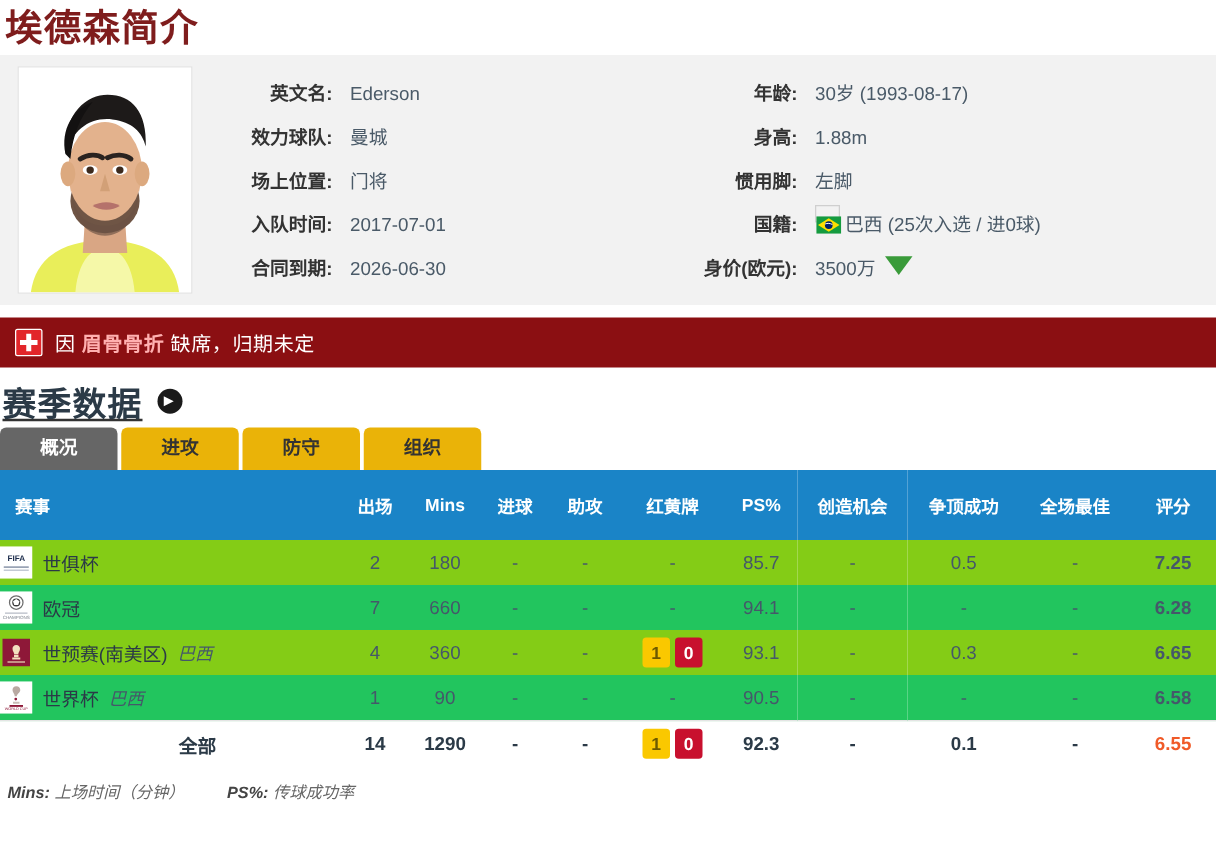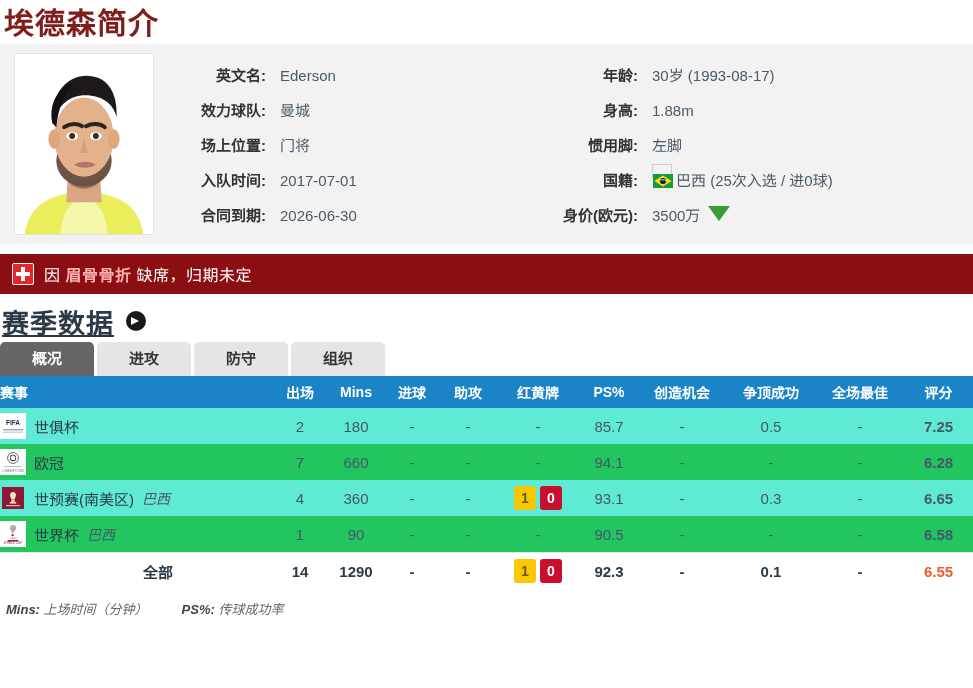--- a/index.html
+++ b/index.html
@@ -169,21 +169,21 @@
 
   
   .tabs { display: flex; height: 34px; align-items: flex-end; }
   .tab {
     width: 94px;
     height: 34px;
     line-height: 34px;
     text-align: center;
     font-size: 15px;
     font-weight: bold;
-    background: #e5e5e5;
+    background: #eab308;
     color: #333;
     border-radius: 5px 5px 0 0;
     margin-right: 3px;
     box-sizing: border-box;
     cursor: pointer;
   }
   .tab.active { background: #666666; color: #ffffff; }
 
   
   table.stats {
@@ -191,34 +191,34 @@
     border-collapse: collapse;
     table-layout: fixed;
     font-size: 14px;
   }
   table.stats thead th {
     background: #1a84c7;
     color: #ffffff;
     font-size: 14px;
     font-weight: bold;
     height: 32px;
-    padding: 0;
+    padding: 12px;
     white-space: nowrap;
   }
   thead th.comp-h { text-align: left; padding-left: 10px; }
 
   table.stats td {
     height: 36px;
     padding: 0;
     color: #45586a;
     font-size: 15px;
     text-align: center;
     white-space: nowrap;
   }
-  tbody tr.odd  td { background: #5eead4; }
+  tbody tr.odd  td { background: #84cc16; }
   tbody tr.even td { background: #22c55e; }
   tbody tr.total td {
     background: #ffffff;
     font-weight: bold;
     color: #2b3a47;
     border-top: 1px solid #e4e4e4;
   }
   td.comp {
     text-align: left;
     padding-left: 8px;

